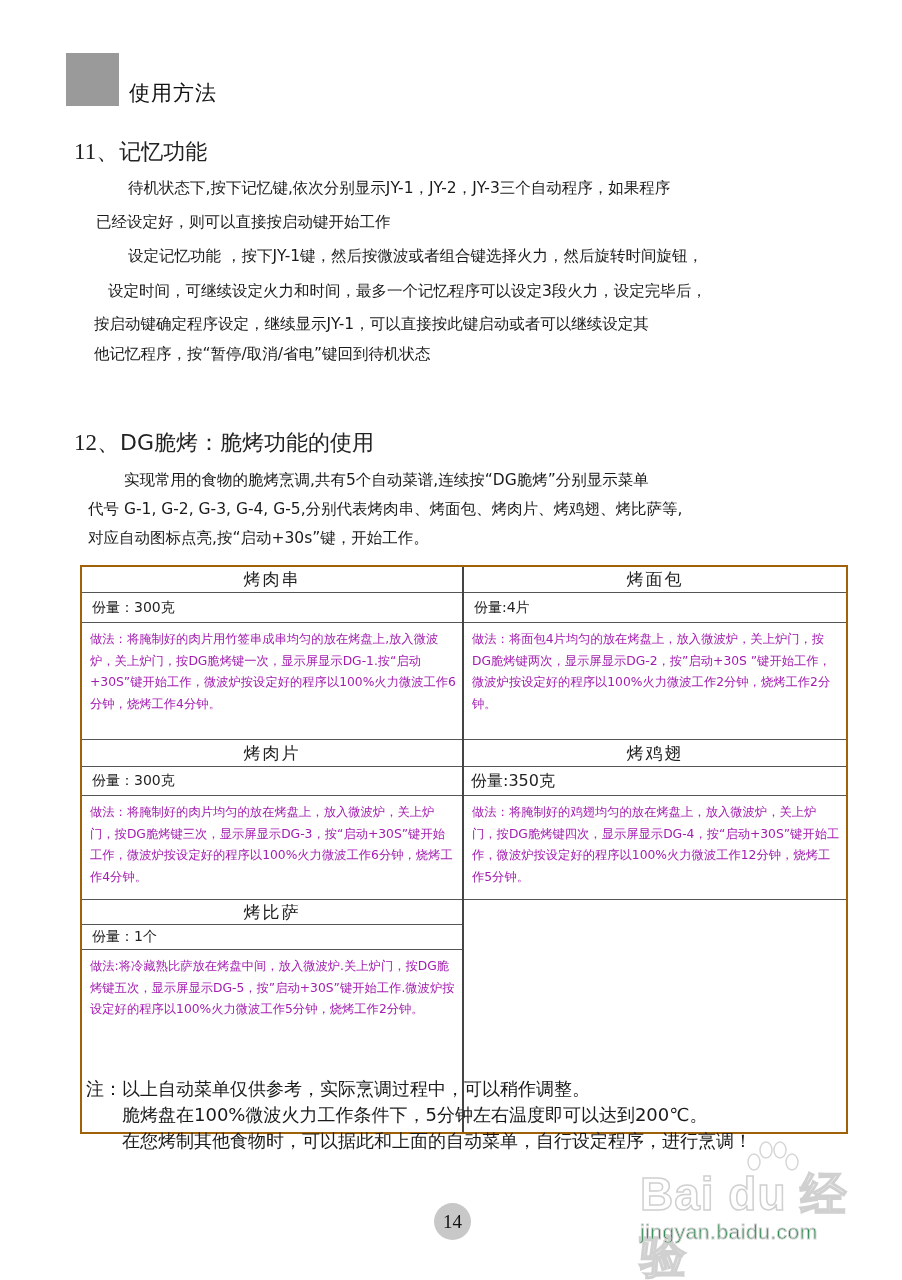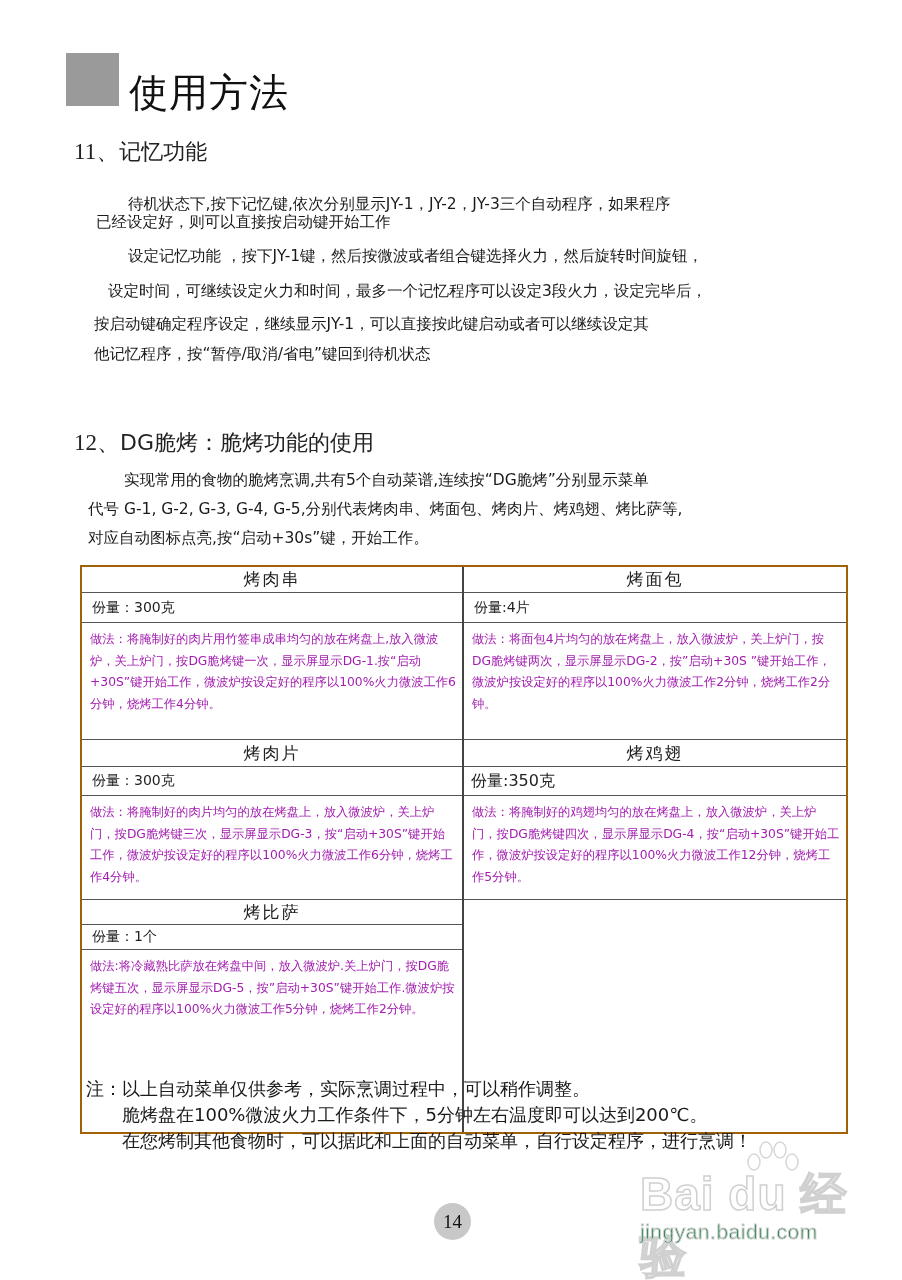--- a/index.html
+++ b/index.html
@@ -1,21 +1,21 @@
 <!DOCTYPE html>
 <html><head>
 <meta charset="utf-8">
 <style>
   * { box-sizing: border-box; margin: 0; padding: 0; }
   html, body { width: 902px; height: 1280px; background: #ffffff; overflow: hidden; }
   body { position: relative; font-family: "DejaVu Sans", "Liberation Sans", sans-serif; color: #111; }
 
   .header { position: absolute; left: 66px; top: 52px; height: 54px; display: flex; align-items: center; }
   .header .block { width: 53px; height: 53px; background: #9a9a9a; }
-  .header .title { margin-left: 10px; font-size: 39px; color: #111; letter-spacing: 1px; margin-top: 28px; }
+  .header .title { margin-left: 10px; font-size: 21px; color: #111; letter-spacing: 1px; margin-top: 28px; }
 
   .sec-title { position: absolute; left: 74px; font-size: 22px; color: #222; }
   .sec-title .num { font-family: "Liberation Serif", serif; font-size: 23px; }
 
   .para { position: absolute; font-size: 15.5px; color: #1a1a1a; white-space: nowrap; }
 
   .recipe-table { position: absolute; left: 80px; top: 565px; width: 768px; height: 569px;
                   border: 2px solid #a16207; }
   .col { position: absolute; top: 0; bottom: 0; }
   .col.left { left: 0; width: 382px; border-right: 2px solid #444; }
@@ -46,21 +46,21 @@
 <body>
 
 <div class="header">
   <div class="block"></div>
   <div class="title">使用方法</div>
 </div>
 
 <div class="sec-title" style="top:136px;">
   <span class="num">11、</span><span>记忆功能</span>
 </div>
-<div class="para" style="left:128px; top:178px;margin-top:16px;">待机状态下,按下记忆键,依次分别显示JY-1，JY-2，JY-3三个自动程序，如果程序</div>
+<div class="para" style="left:128px; top:178px;">待机状态下,按下记忆键,依次分别显示JY-1，JY-2，JY-3三个自动程序，如果程序</div>
 <div class="para" style="left:96px; top:212px;">已经设定好，则可以直接按启动键开始工作</div>
 <div class="para" style="left:128px; top:246px;">设定记忆功能 ，按下JY-1键，然后按微波或者组合键选择火力，然后旋转时间旋钮，</div>
 <div class="para" style="left:108px; top:281px;">设定时间，可继续设定火力和时间，最多一个记忆程序可以设定3段火力，设定完毕后，</div>
 <div class="para" style="left:94px; top:314px;">按启动键确定程序设定，继续显示JY-1，可以直接按此键启动或者可以继续设定其</div>
 <div class="para" style="left:94px; top:344px;">他记忆程序，按“暂停/取消/省电”键回到待机状态</div>
 
 <div class="sec-title" style="top:427px;">
   <span class="num">12、</span><span>DG脆烤：脆烤功能的使用</span>
 </div>
 <div class="para" style="left:124px; top:470px;">实现常用的食物的脆烤烹调,共有5个自动菜谱,连续按“DG脆烤”分别显示菜单</div>

